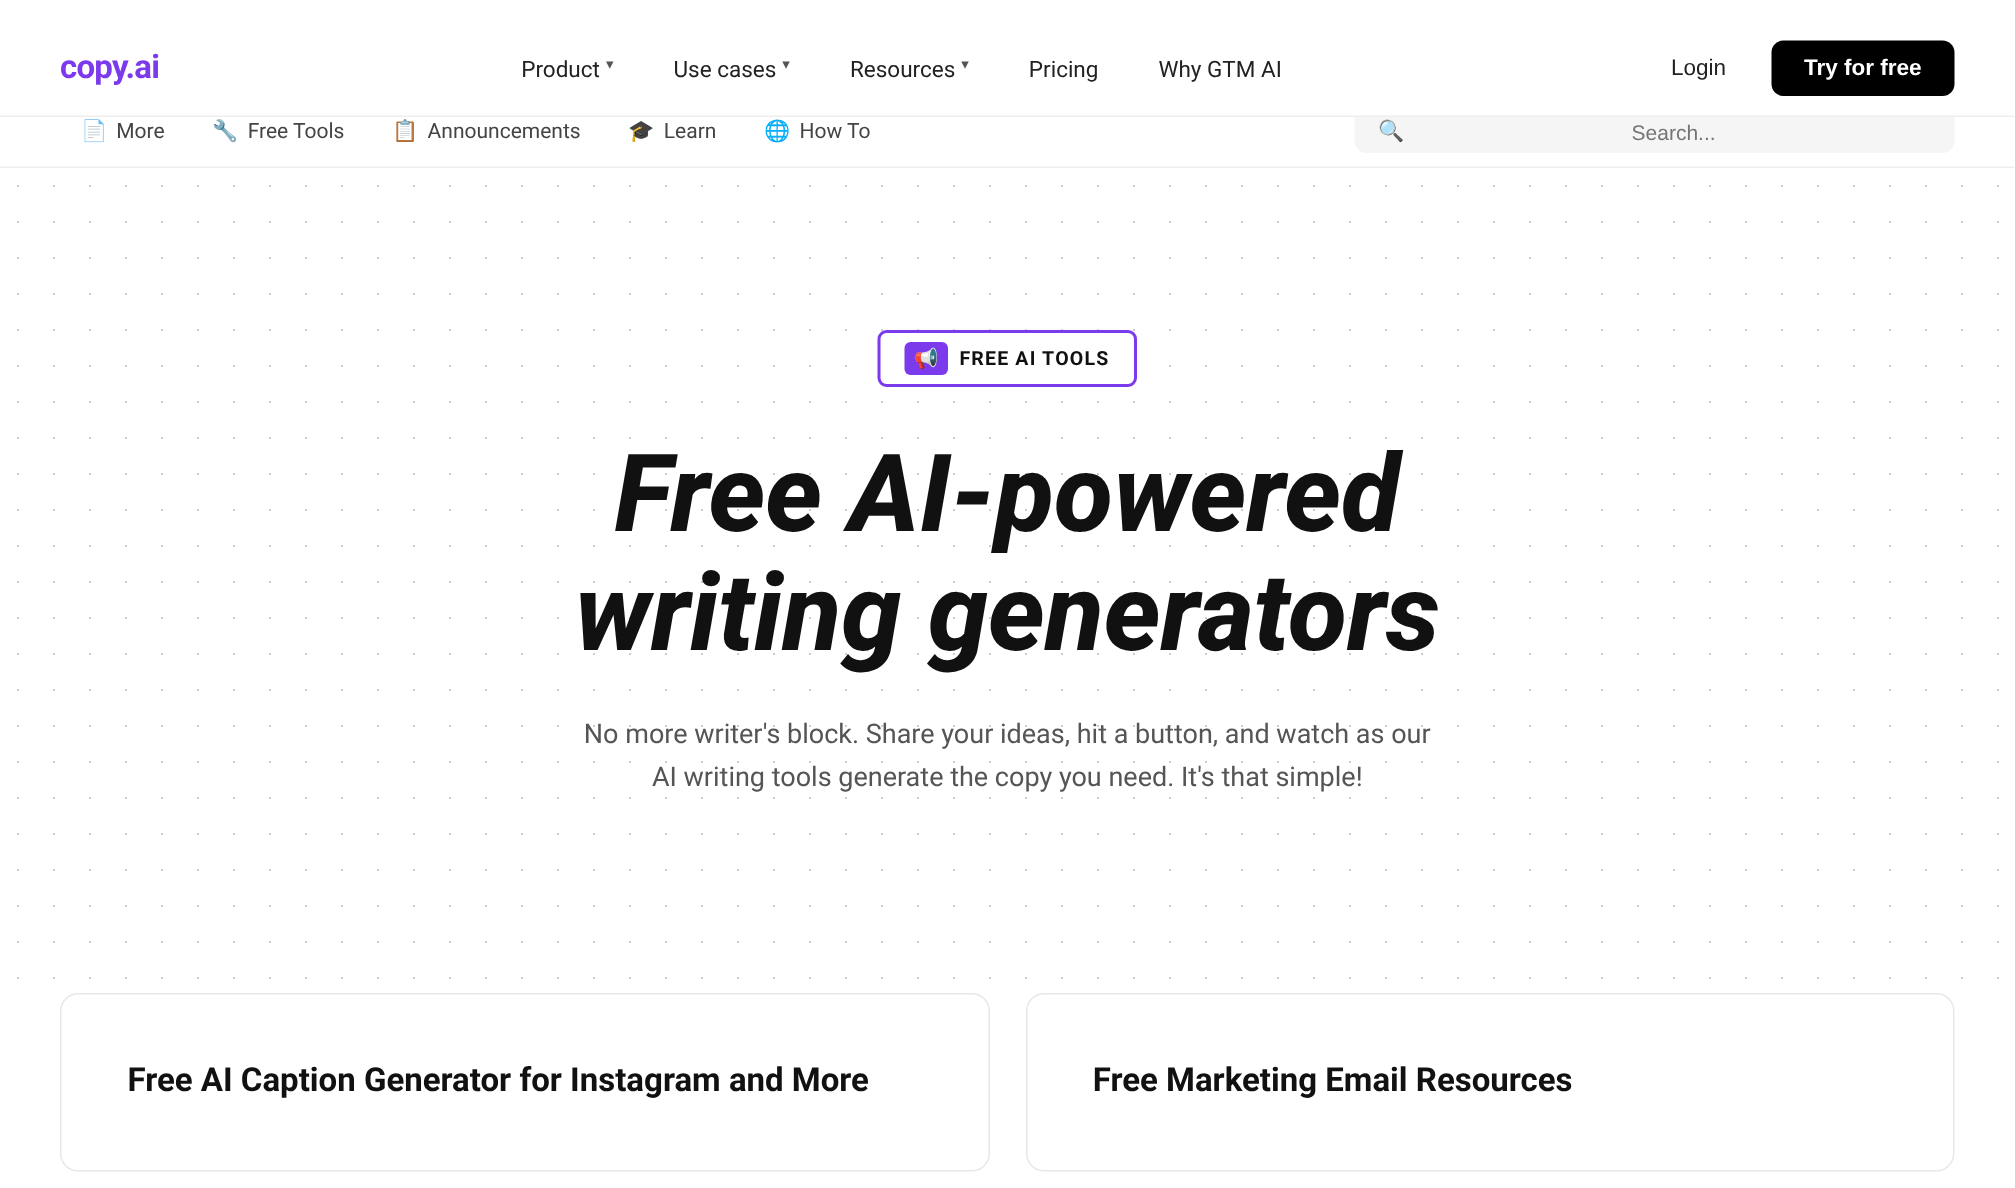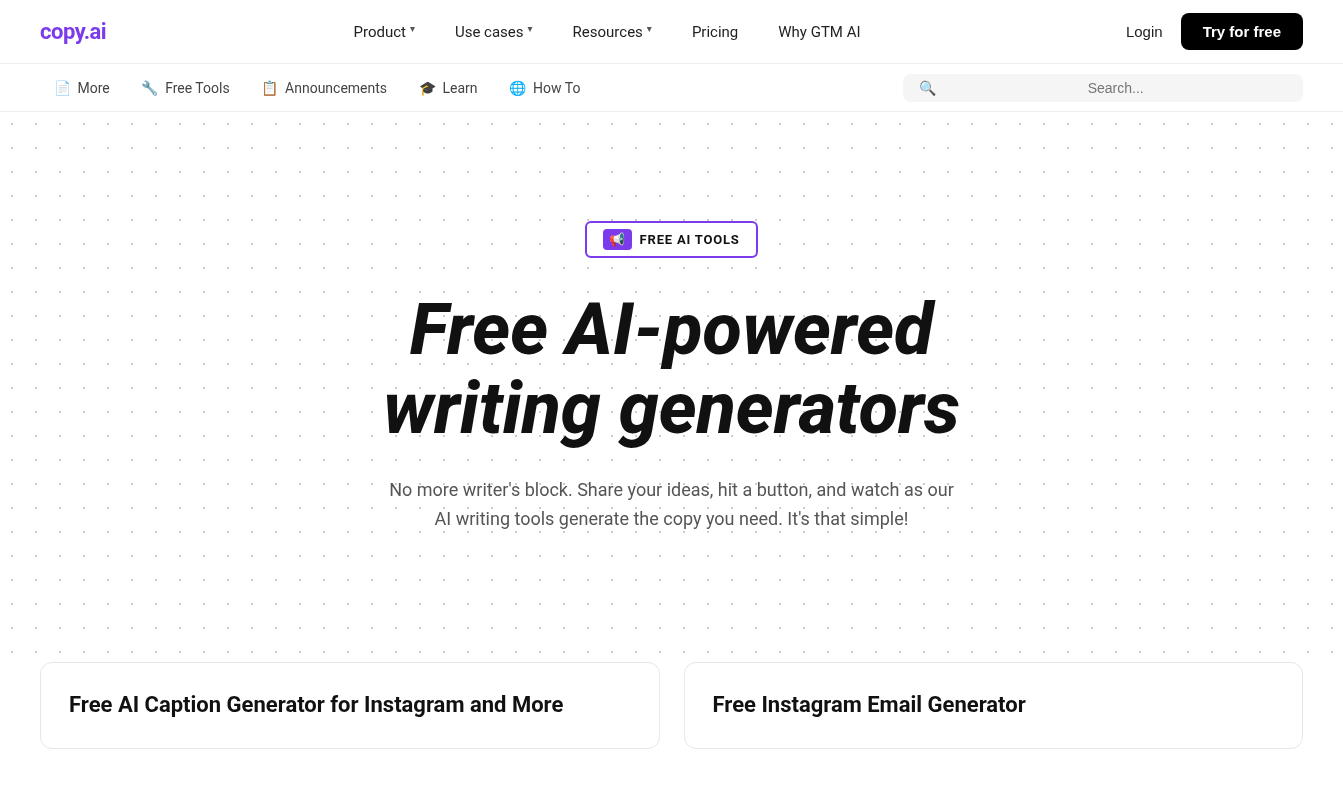--- a/index.html
+++ b/index.html
@@ -2,32 +2,32 @@
 <html><head>
   <meta charset="utf-8">
   <style>
     * { margin: 0; padding: 0; box-sizing: border-box; }
     body { font-family: -apple-system, BlinkMacSystemFont, 'Segoe UI', Roboto, sans-serif; background: #fff; color: #111; overflow-x: hidden; }
 
     
     .top-nav {
       display: flex; align-items: center; justify-content: space-between;
       padding: 0 40px; height: 64px; border-bottom: 1px solid #eee;
-      background: #fff; position: sticky; top: 0; z-index: 100;
+      background: #fff; position: sticky; top: 14px; z-index: 100;
     }
     .logo { font-size: 22px; font-weight: 700; color: #111; letter-spacing: -0.5px; }
     .logo span { color: #7c3aed; }
     .nav-links { display: flex; gap: 8px; align-items: center; }
     .nav-item {
       padding: 8px 16px; font-size: 15px; font-weight: 400; color: #222;
       cursor: pointer; display: flex; align-items: flex-start; gap: 4px;
       border-radius: 6px; white-space: nowrap;
     }
     .nav-item .chevron { font-size: 10px; color: #555; }
-    .nav-actions { display: flex; align-items: center; gap: 0; justify-content: center; }
+    .nav-actions { display: flex; align-items: center; gap: 12px; justify-content: center; }
     .login-btn {
       padding: 8px 18px; font-size: 15px; font-weight: 500; color: #222;
       cursor: pointer; border-radius: 6px; background: transparent; border: none;
     }
     .try-btn {
       padding: 10px 22px; font-size: 15px; font-weight: 600; color: #fff;
       background: #000000; border: none; border-radius: 8px; cursor: pointer;
     }
 
     
@@ -80,21 +80,21 @@
     .hero-subtitle {
       font-size: 18px; color: #555; max-width: 580px; line-height: 1.6;
     }
 
     
     .cards-section {
       padding: 0 40px 40px; display: flex; gap: 24px;
     }
     .card {
       flex: 1; border: 1px solid #e5e7eb; border-radius: 12px;
-      padding: 28px; background: #fff; overflow: hidden;
+      padding: 44px; background: #fff; overflow: hidden;
     }
     .card-title {
       font-size: 22px; font-weight: 700; color: #111; line-height: 1.3;
     }
   </style>
 </head>
 <body>
 
 <nav class="top-nav">
   <div class="logo">
@@ -152,15 +152,15 @@
   <h1 class="hero-title">Free AI-powered writing generators</h1>
   <p class="hero-subtitle">No more writer's block. Share your ideas, hit a button, and watch as our AI writing tools generate the copy you need. It's that simple!</p>
 </section>
 
 <div class="cards-section">
 
 <div class="card">
       <h2 class="card-title">Free AI Caption Generator for Instagram and More</h2>
     </div>
     <div class="card">
-      <h2 class="card-title">Free Instagram Email Generator</h2>
+      <h2 class="card-title">Free Marketing Email Resources</h2>
     </div>
   </div>
 
 </body></html>

